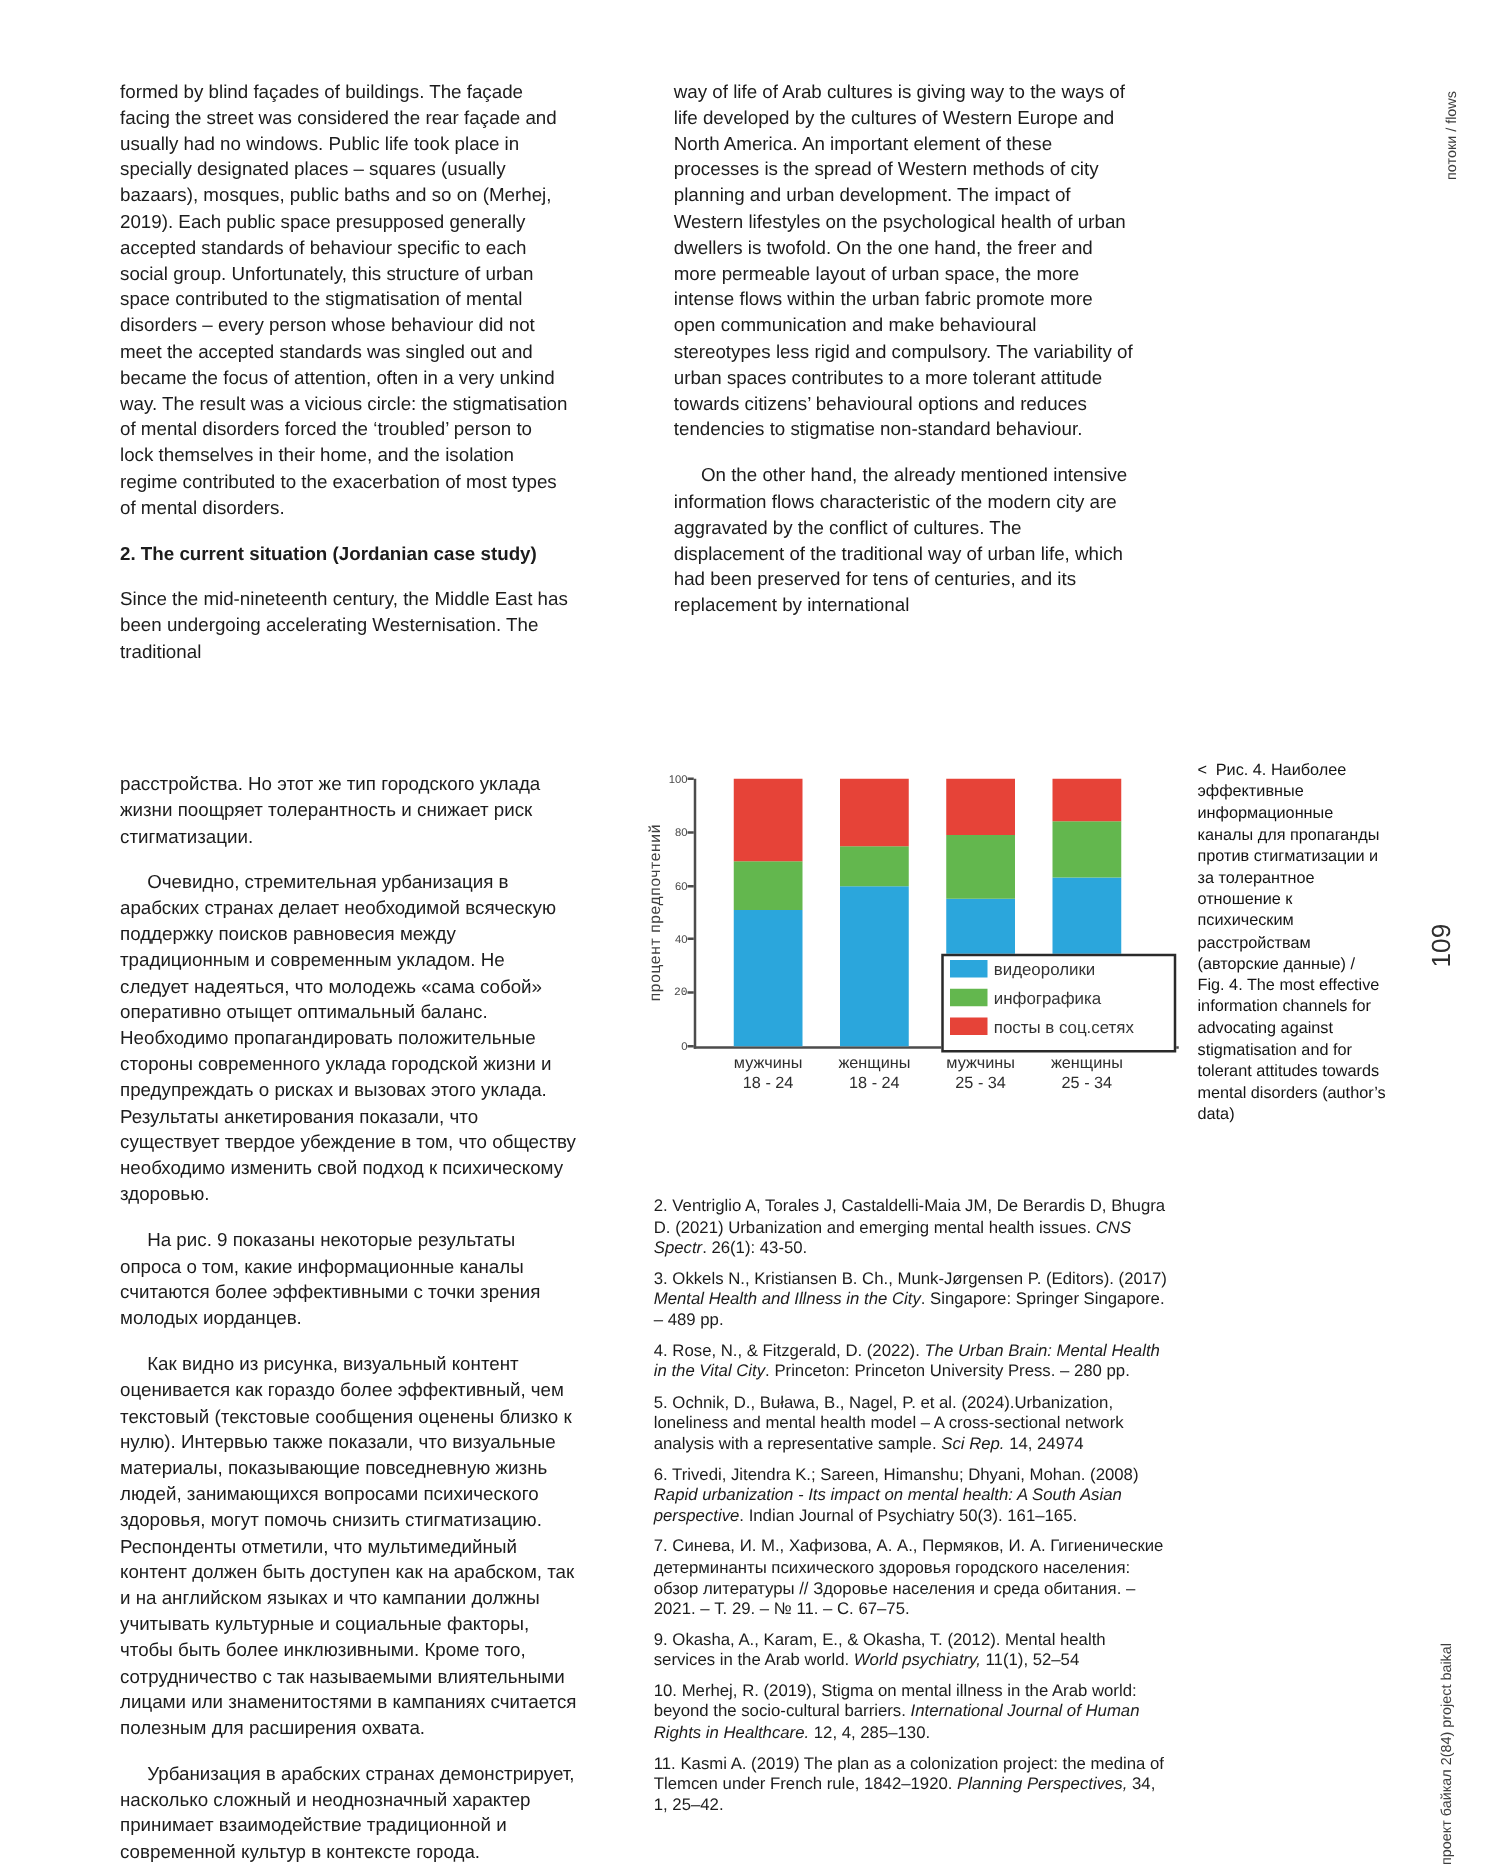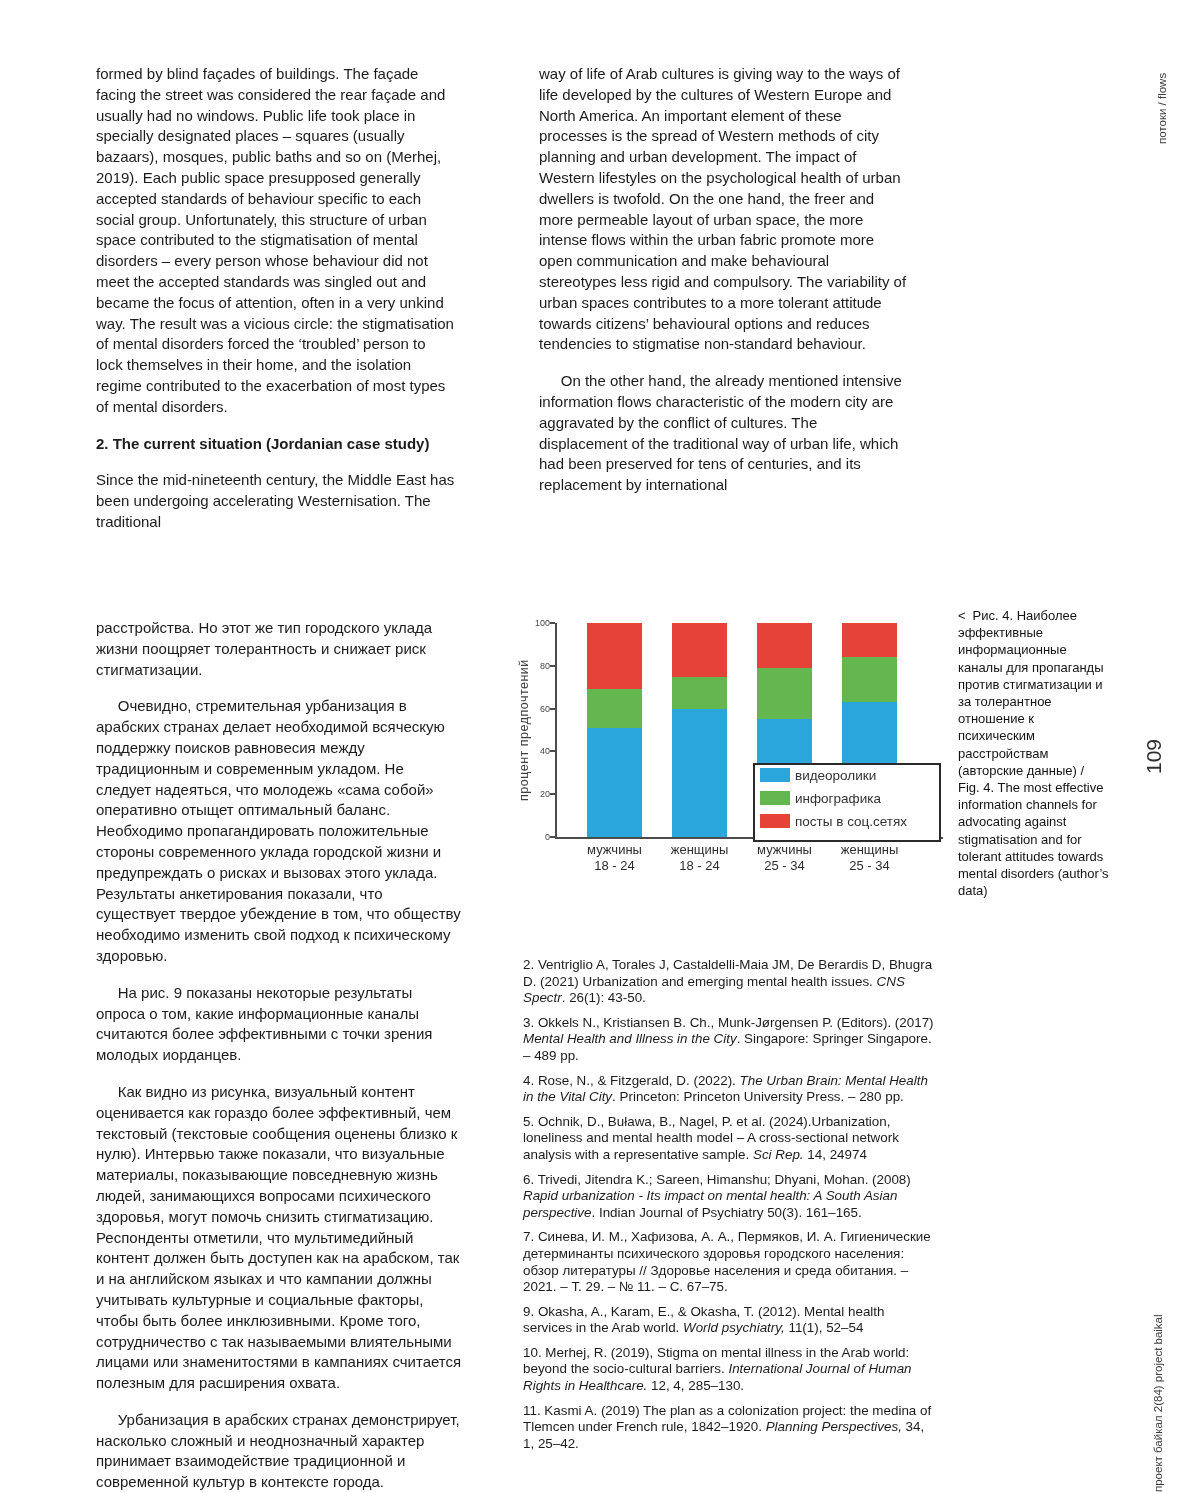--- a/index.html
+++ b/index.html
@@ -75,21 +75,21 @@
     <p class="indent">Урбанизация в арабских странах демонстрирует, насколько сложный и неоднозначный характер принимает взаимодействие традиционной и современной культур в контексте города. Необходимо крайне тщательно и осторожно изучать вопросы, посвященные разделению позитивных и негативных сторон каждого из укладов жизни, чтобы следующие поколения смогли строить здоровую и счастливую жизнь в тех городах, где они будут жить.</p>
     <p class="lit-head">Литература</p>
     <p class="ref"><span>1. United Nations, Department of Economic and Social Affairs, Population Division (2019). </span><span class="it">World Urbanization Prospects: The 2018 Revision (ST/ESA/SER.A/420)</span></p>
   </section>
 
   <figure class="figure">
     <div class="ylab">процент предпочтений</div>
     <div class="plot" id="chart-plot">
         <div class="ytick" style="bottom: 0%;">0</div>
         <div class="ymark" style="bottom: 0%;"></div>
-        <div class="ytick" style="bottom: 20%;">20</div>
+        <div class="ytick" style="bottom: 20%; font-family: Liberation Mono, monospace;">20</div>
         <div class="ymark" style="bottom: 20%;"></div>
         <div class="ytick" style="bottom: 40%;">40</div>
         <div class="ymark" style="bottom: 40%;"></div>
         <div class="ytick" style="bottom: 60%;">60</div>
         <div class="ymark" style="bottom: 60%;"></div>
         <div class="ytick" style="bottom: 80%;">80</div>
         <div class="ymark" style="bottom: 80%;"></div>
         <div class="ytick" style="bottom: 100%; margin-top: 20px;">100</div>
         <div class="ymark" style="bottom: 100%;"></div>
         <div class="bar" style="left: 30px;">

